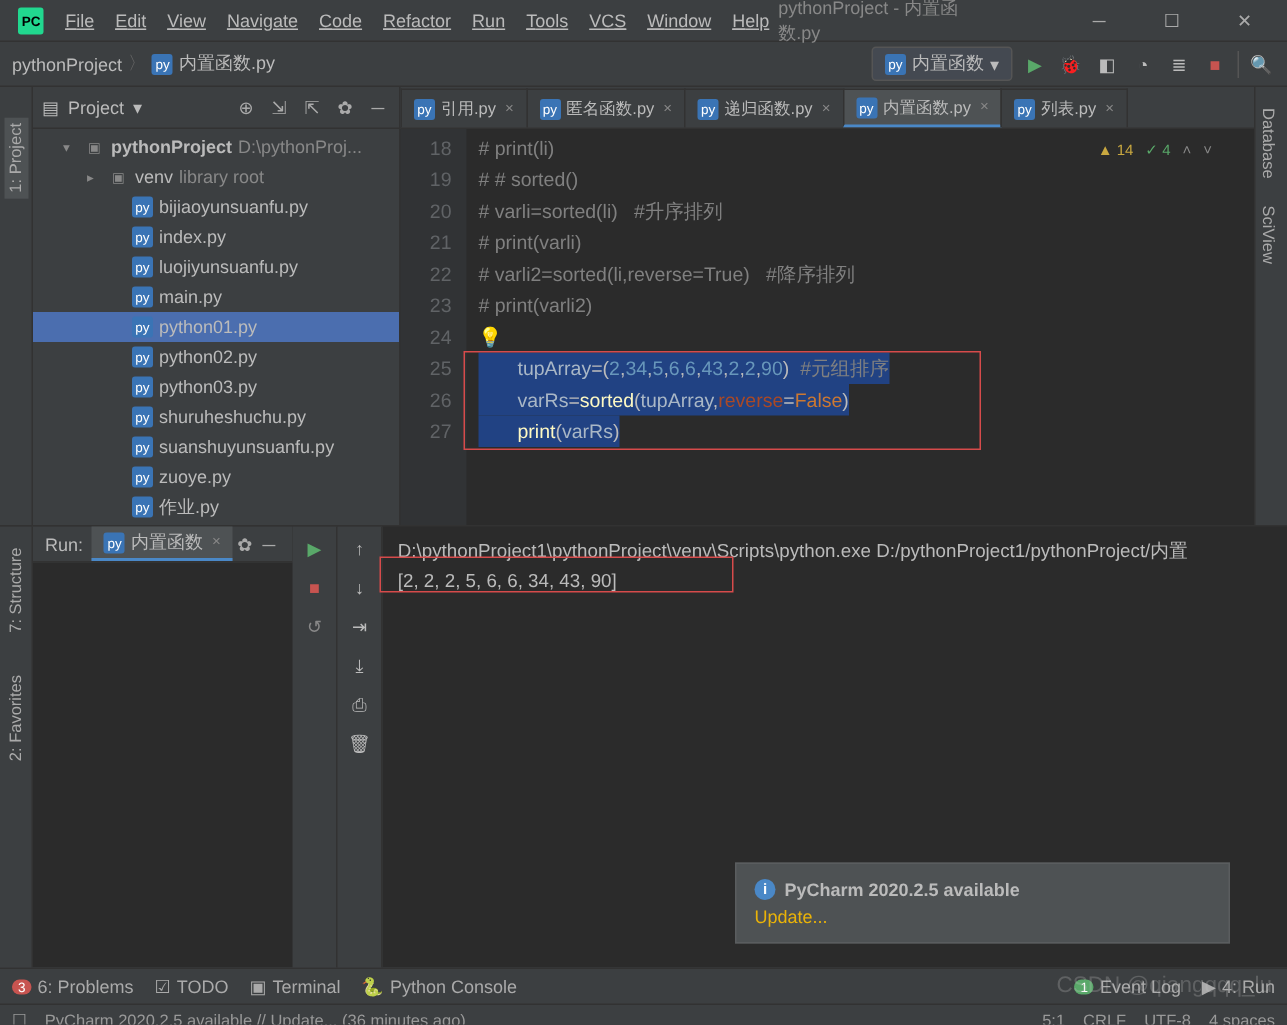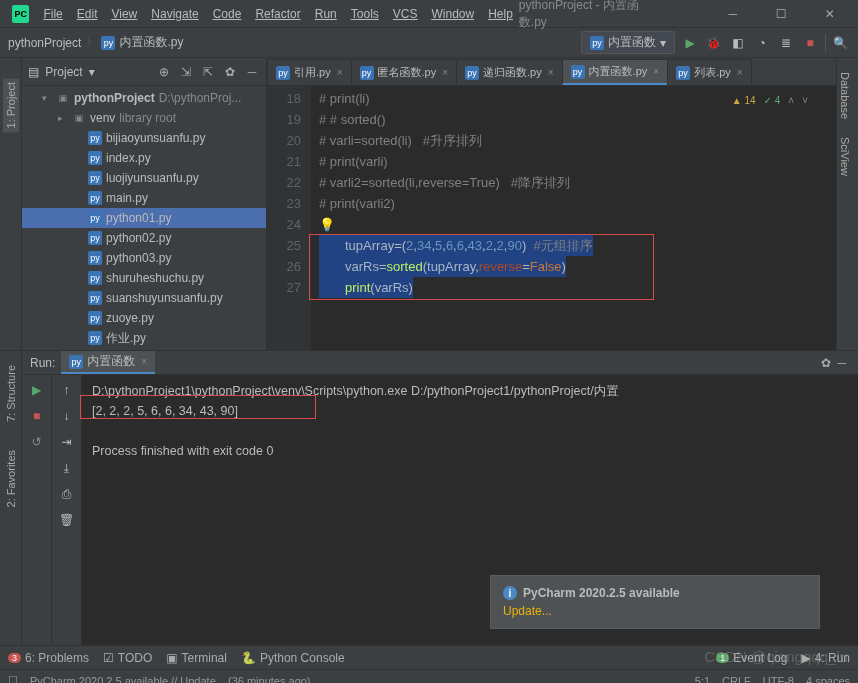--- a/index.html
+++ b/index.html
@@ -39,29 +39,29 @@
 .dim { color:#888; }
 .editor-area { flex:1; background:#2b2b2b; display:flex; flex-direction:column; position:relative; }
 .tabs { height:28px; background:#3c3f41; display:flex; align-items:flex-end; border-bottom:1px solid #323232; overflow:hidden; }
 .tab { height:26px; padding:0 8px; display:flex; align-items:center; gap:4px; background:#3c3f41; border:1px solid #323232; border-bottom:none; margin-right:-1px; font-size:11px; cursor:pointer; }
 .tab.active { background:#4e5254; border-bottom:2px solid #4a88c7; }
 .tab-close { color:#888; font-size:10px; margin-left:2px; }
 .editor-body { flex:1; display:flex; font-family:"Consolas","Courier New",monospace; font-size:13px; line-height:21px; position:relative; }
 .gutter { width:44px; background:#313335; text-align:right; padding-right:10px; color:#606366; padding-top:2px; }
 .code { flex:1; padding-top:2px; padding-left:8px; position:relative; }
 .code-line { height:21px; white-space:pre; }
-.c-cmt { color:#808080;margin-top:48px; } .c-kw { color:#cc7832; } .c-fn { color:#bef264; } .c-num { color:#6897bb; } .c-id { color:#a9b7c6; } .c-param { color:#aa4926; }
+.c-cmt { color:#808080;margin-top:48px; } .c-kw { color:#cc7832; } .c-fn { color:#fef9c3; } .c-num { color:#6897bb; } .c-id { color:#a9b7c6; } .c-param { color:#aa4926; }
 .sel-bg { background:#214283; display:inline-block;padding-left:26px; }
 .inspect { position:absolute; right:28px; top:4px; font-size:10px; display:flex; gap:8px; color:#888; align-items:center; }
 .warn { color:#c9a840; } .ok { color:#59a869; }
 .right-stripe { width:22px; background:#3c3f41; border-left:1px solid #323232; }
 .red-box { position:absolute; border:1px solid #d64b4b; pointer-events:none; }
 .run-panel { height:295px; border-top:1px solid #323232; background:#2b2b2b; display:flex; }
 .run-left-tabs { width:22px; background:#3c3f41; border-right:1px solid #323232; display:flex; flex-direction:column; align-items:center; padding-top:10px; gap:20px; }
-.run-body { flex:1; display:flex; flex-direction:column; }
+.run-body { flex:1; display:flex; }
 .run-hdr { height:24px; background:#3c3f41; display:flex; align-items:center; padding:0 8px; border-bottom:1px solid #323232; }
 .run-tab { background:#4e5254; padding:2px 8px; border-bottom:2px solid #4a88c7; display:flex; align-items:center; gap:4px; margin-left:6px; }
 .run-content-wrap { flex:1; display:flex; }
 .run-icons-col { width:30px; background:#3c3f41; display:flex; flex-direction:column; align-items:center; padding-top:6px; gap:8px; border-right:1px solid #323232; }
 .run-icons-col2 { width:30px; background:#3c3f41; display:flex; flex-direction:column; align-items:center; padding-top:6px; gap:8px; border-right:1px solid #323232; }
 .console { flex:1; padding:6px 10px; font-family:"Consolas","Courier New",monospace; font-size:12.5px; line-height:20px; color:#bbbbbb; position:relative; }
 .notification { position:absolute; right:38px; bottom:54px; width:330px; background:#4e5254; border:1px solid #5a5d5f; padding:10px 12px; }
 .notif-title { font-weight:bold; margin-bottom:4px; display:flex; align-items:center; gap:6px; }
 .notif-link { color:#eab308; cursor:pointer; }
 .info-ico { width:14px; height:14px; border-radius:50%; background:#4a88c7; color:#fff; display:inline-flex; align-items:center; justify-content:center; font-size:10px; font-weight:bold; }
@@ -309,21 +309,20 @@
         <div class="tb-icon">↓</div>
         <div class="tb-icon">⇥</div>
         <div class="tb-icon">⤓</div>
         <div class="tb-icon">⎙</div>
         <div class="tb-icon">🗑</div>
       </div>
       <div class="console">
         <div>D:\pythonProject1\pythonProject\venv\Scripts\python.exe D:/pythonProject1/pythonProject/内置</div>
         <div>[2, 2, 2, 5, 6, 6, 34, 43, 90]</div>
         <div style="height:20px"></div>
-        <div>Process finished with exit code 0</div>
         <div class="red-box" style="left:-2px;top:20px;width:236px;height:24px;"></div>
       </div>
     </div>
   </div>
 </div>
 
 <div class="notification">
   <div class="notif-title">
       <span class="info-ico">i</span>
       <span>PyCharm 2020.2.5 available</span>

